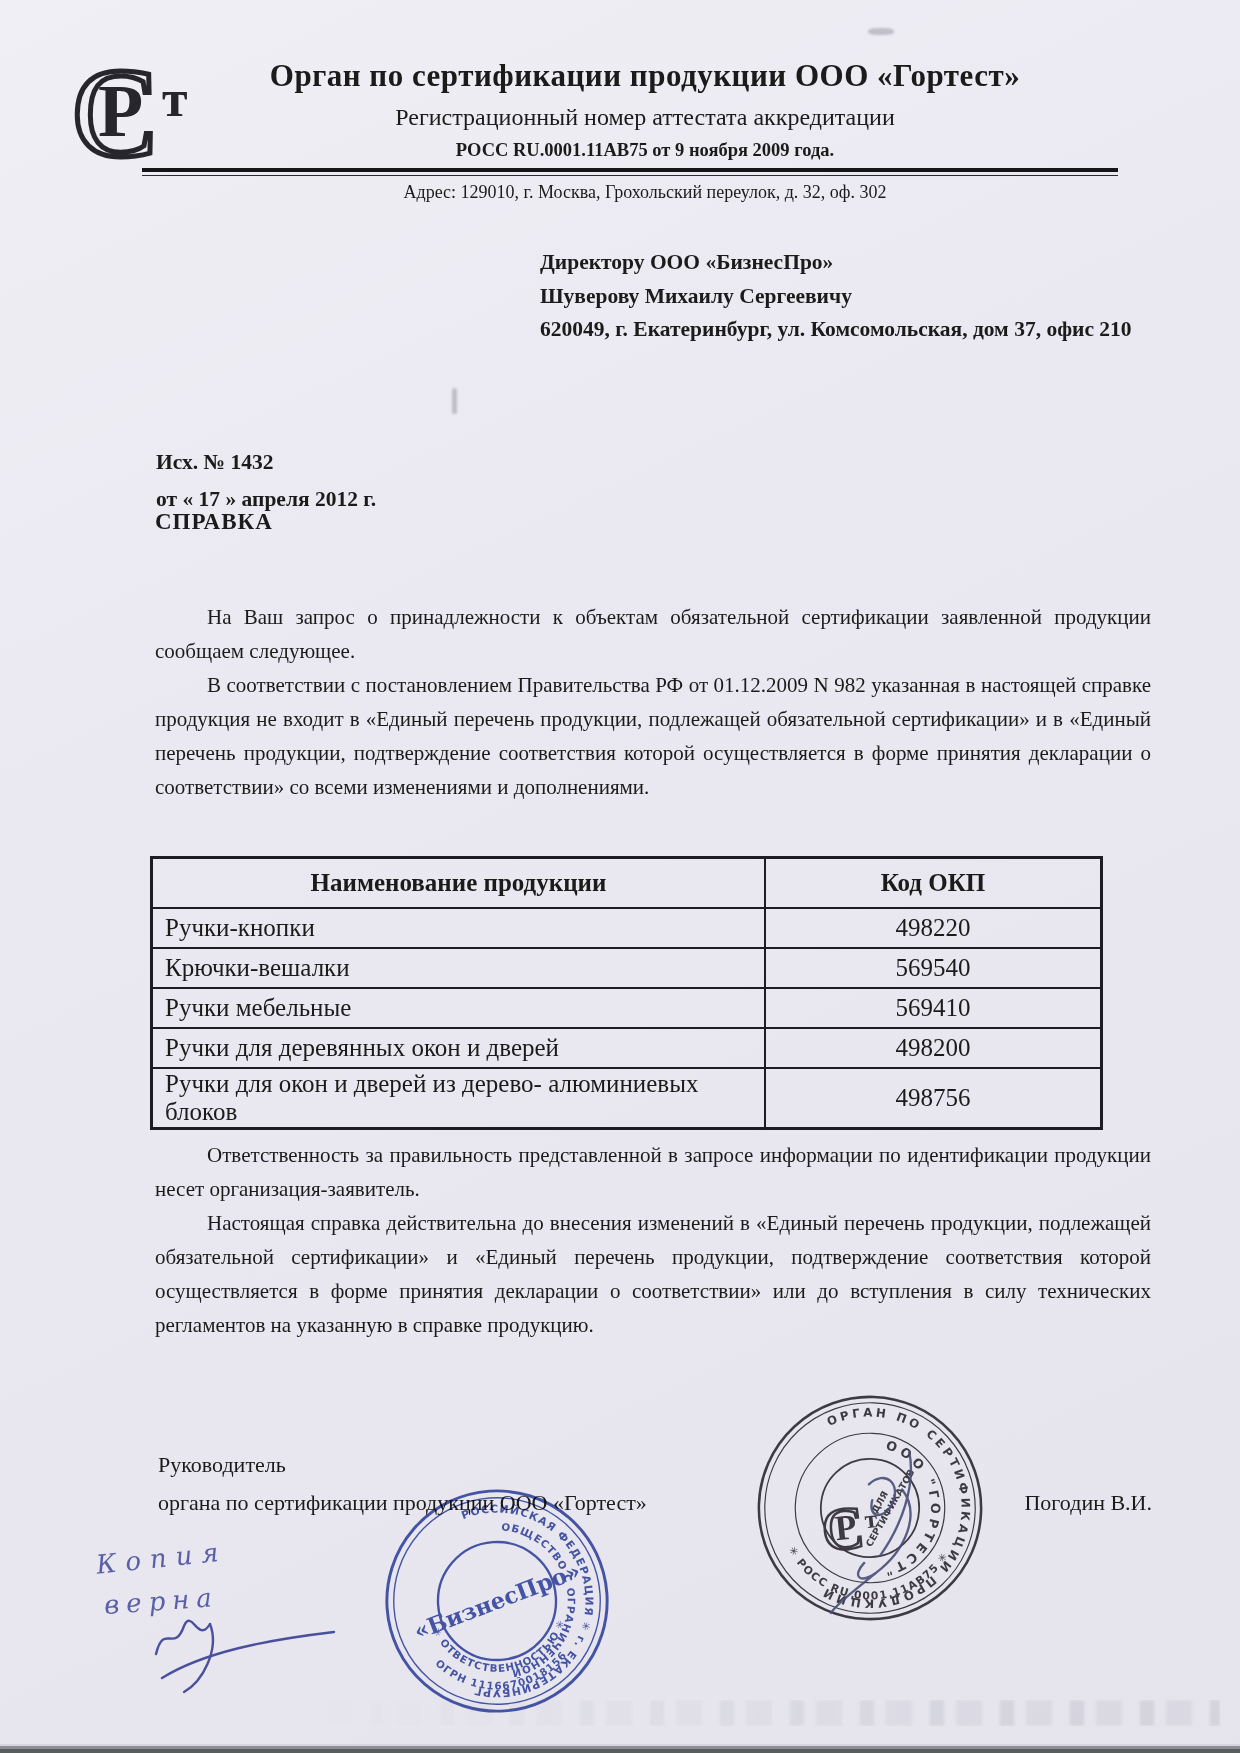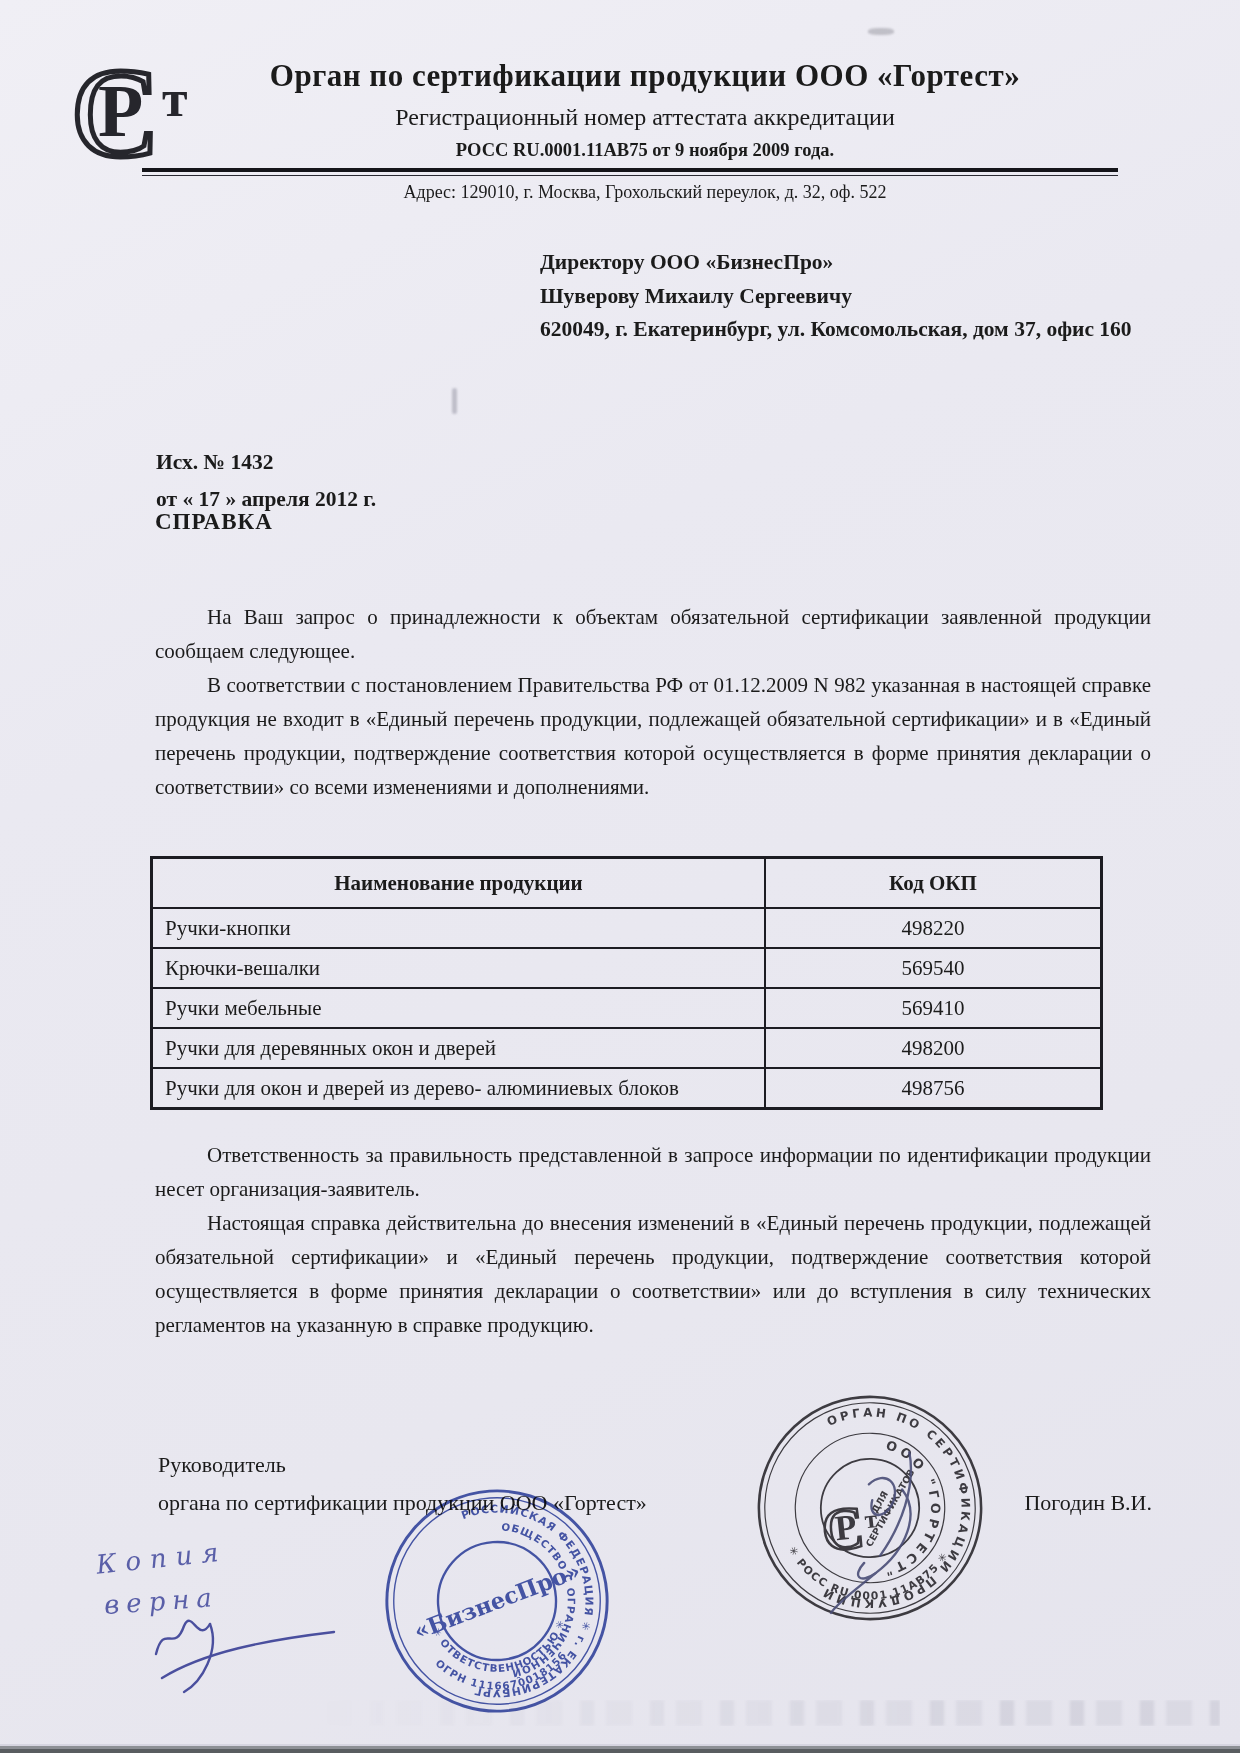--- a/index.html
+++ b/index.html
@@ -24,21 +24,21 @@
   .outgoing{left:156px; top:444px; font-size:21.5px; font-weight:bold; line-height:37px;}
   
   .doc-title{left:155px; top:509px; width:995px; text-align:left; font-size:23px; font-weight:bold; letter-spacing:1px;}
   
   .bodyblock{left:155px; width:996px; font-size:21px; line-height:34px; text-align:justify;}
   .bodyblock p{margin:0; text-indent:52px;}
   .block1{top:600px;}
   .block2{top:1138px;}
   
   .okp-table{left:150px; top:856px; width:953px;}
-  table{border-collapse:collapse; width:100%; font-size:21px;padding-left:21px;}
+  table{border-collapse:collapse; width:100%; font-size:25px;padding-left:21px;}
   table, th, td{border:2px solid #1c1c22;}
   table{border-width:3px;}
   th{font-weight:bold; text-align:center; height:48px; padding:0 6px;}
   td{height:36px; padding:1px 12px;}
   td.code, th.code{text-align:center; width:310px;}
   
   .sig-role1{left:158px; top:1452px; font-size:22px;text-align:right;}
   .sig-line2{left:158px; top:1490px; width:994px; display:flex; justify-content:space-between; font-size:22px;}
   
   .stamp{mix-blend-mode:multiply;}
@@ -73,26 +73,26 @@
       <text x="2" y="112" font-family="Liberation Serif, serif" font-size="128" fill="none" stroke="#26262c" stroke-width="5">С</text>
       <text x="28" y="92" font-family="Liberation Serif, serif" font-size="74" font-weight="bold" fill="#26262c">Р</text>
       <text x="92" y="72" font-family="Liberation Serif, serif" font-size="52" font-weight="bold" fill="#26262c">т</text>
     </svg>
   </div>
 
   <div class="abs head-center org-title">Орган по сертификации продукции ООО «Гортест»</div>
   <div class="abs head-center org-subtitle">Регистрационный номер аттестата аккредитации</div>
   <div class="abs head-center org-accred">РОСС RU.0001.11АВ75 от 9 ноября 2009 года.</div>
   <div class="abs head-rule"></div>
-  <div class="abs head-center org-address">Адрес: 129010, г. Москва, Грохольский переулок, д. 32, оф. 522</div>
+  <div class="abs head-center org-address">Адрес: 129010, г. Москва, Грохольский переулок, д. 32, оф. 302</div>
 
   <div class="abs addressee">
     <div>Директору ООО  «БизнесПро»</div>
     <div>Шуверову Михаилу Сергеевичу</div>
-    <div>620049, г. Екатеринбург, ул. Комсомольская, дом 37, офис 160</div>
+    <div>620049, г. Екатеринбург, ул. Комсомольская, дом 37, офис 210</div>
   </div>
 
   <div class="abs outgoing">
     <div>Исх. № 1432</div>
     <div>от « 17 » апреля 2012 г.</div>
   </div>
 
   <div class="abs doc-title">СПРАВКА</div>
 
   <div class="abs bodyblock block1">

